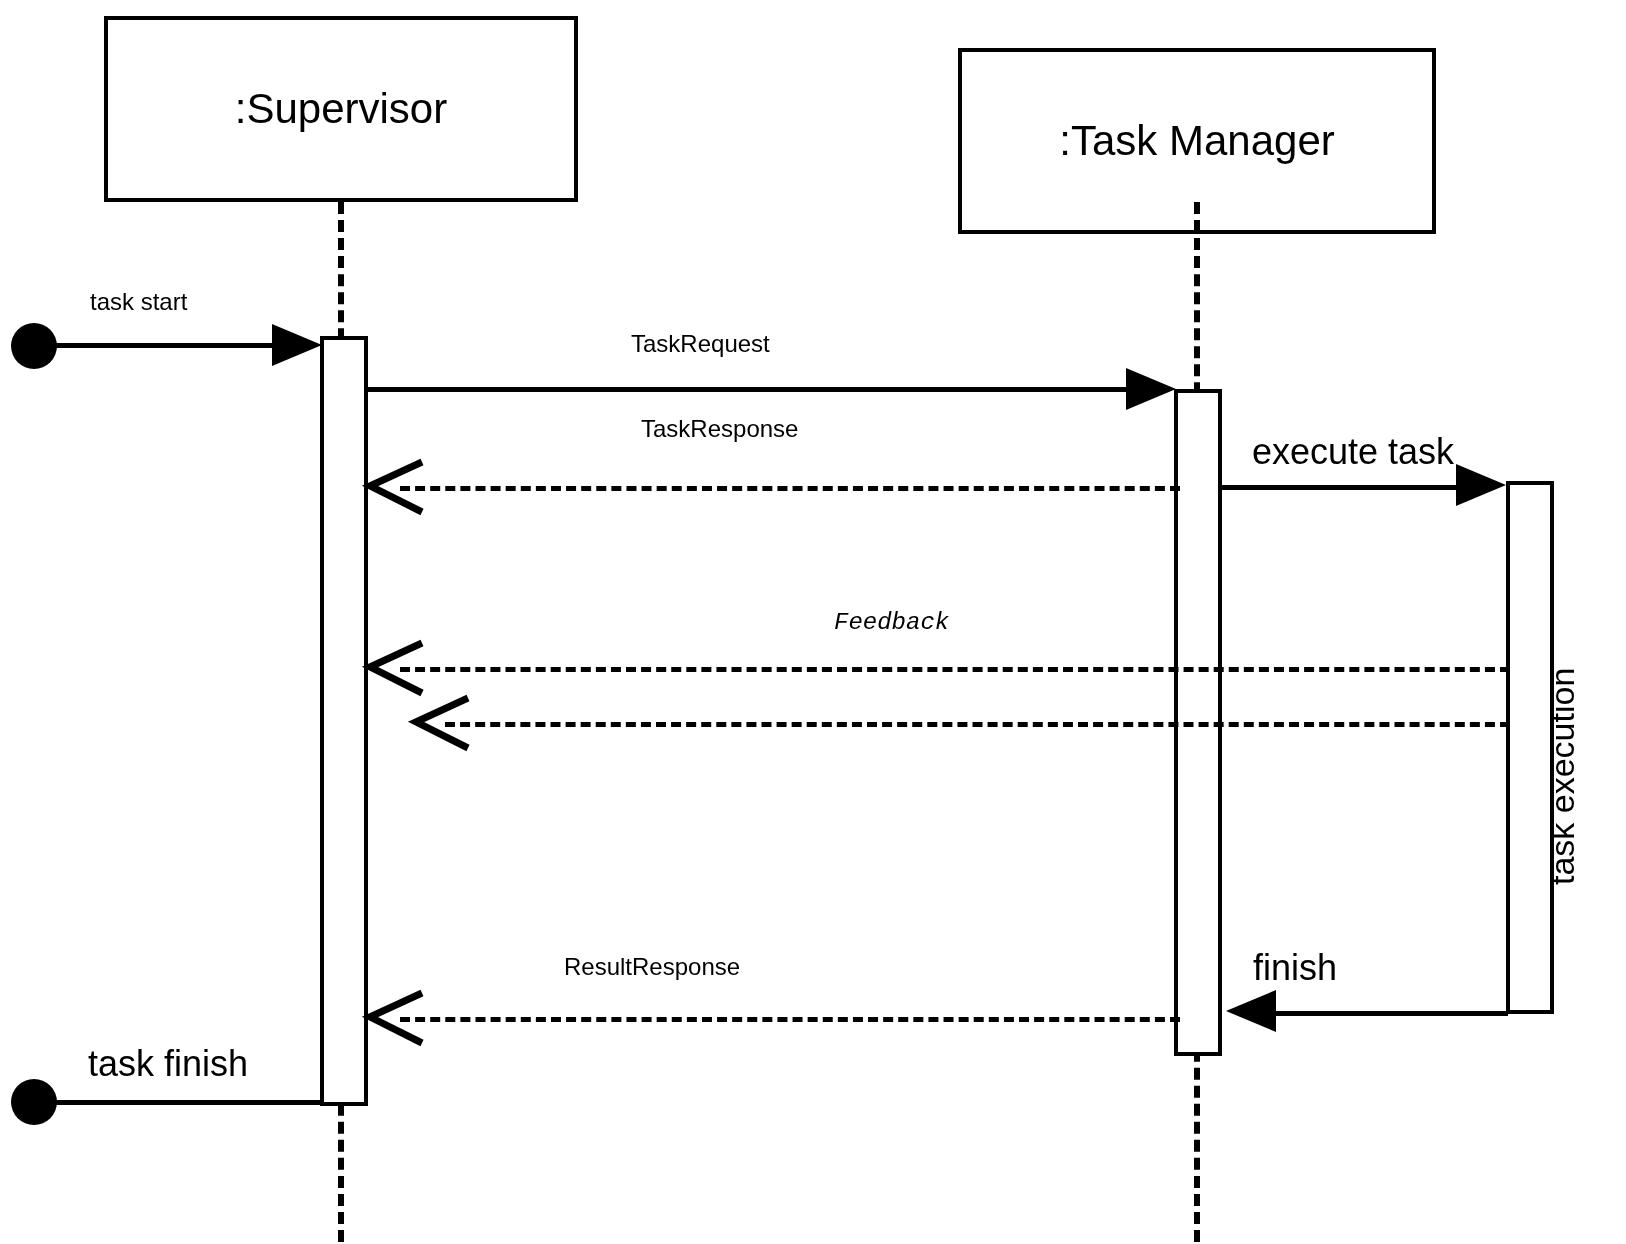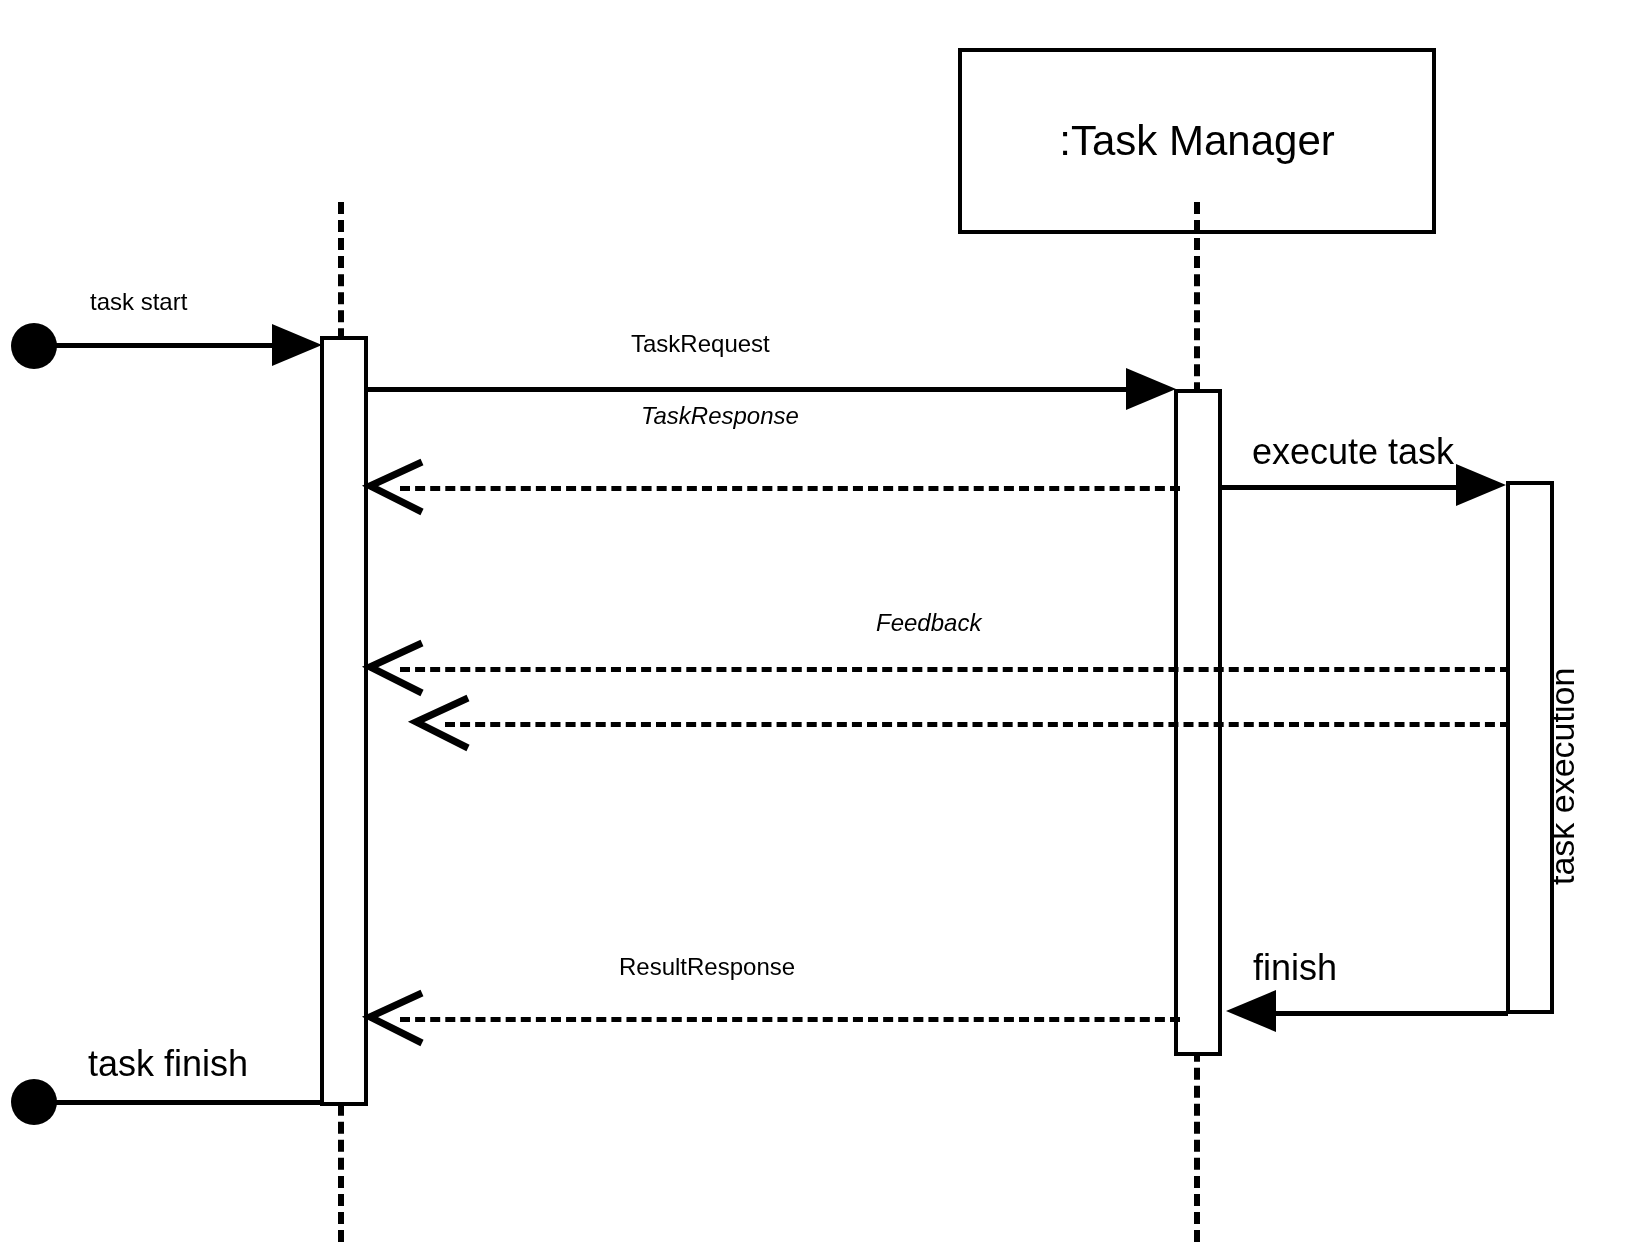--- a/index.html
+++ b/index.html
@@ -24,20 +24,23 @@
 
   .vlabel{position:absolute;font-size:34px;white-space:nowrap;transform-origin:0 0;transform:rotate(-90deg);}
 
   svg.arrow{position:absolute;overflow:visible;}
 </style>
 </head>
 <body>
 
 <div id="canvas">
 
+  <div class="box" style="left:104px;top:16px;width:474px;height:186px;">
+    <span>:Supervisor</span>
+  </div>
   <div class="box" style="left:958px;top:16px;width:478px;height:186px;margin-top:32px;">
     <span>:Task Manager</span>
   </div>
 
   <div class="lifeline" style="left:338px;top:202px;height:1040px;"></div>
   <div class="lifeline" style="left:1194px;top:202px;height:1040px;"></div>
 
   <div class="activation" style="left:320px;top:336px;width:48px;height:770px;"></div>
   <div class="activation" style="left:1174px;top:389px;width:48px;height:667px;"></div>
   <div class="activation" style="left:1506px;top:481px;width:48px;height:533px;"></div>
@@ -50,44 +53,44 @@
   <svg class="arrow" style="left:272px;top:320px;width:56px;height:48px;">
     <polygon points="0,4 50,25 0,46" fill="#000"></polygon>
   </svg>
 
   <div class="msg-label" style="left:631px;top:330px;">TaskRequest</div>
   <div class="line solid-h" style="left:366px;top:387px;width:790px;"></div>
   <svg class="arrow" style="left:1126px;top:366px;width:56px;height:48px;">
     <polygon points="0,2 50,23 0,44" fill="#000"></polygon>
   </svg>
 
-  <div class="msg-label" style="left:641px;top:402px;font-style:italic;">TaskResponse</div>
+  <div class="msg-label" style="left:641px;top:415px;">TaskResponse</div>
   <div class="dashed-h" style="left:400px;top:486px;width:780px;"></div>
   <svg class="arrow" style="left:366px;top:462px;width:60px;height:52px;">
     <polyline points="56,0 4,24 56,50" fill="none" stroke="#000" stroke-width="7"></polyline>
   </svg>
 
   <div class="msg-label small" style="left:1252px;top:431px;">execute task</div>
   <div class="line solid-h" style="left:1220px;top:485px;width:250px;"></div>
   <svg class="arrow" style="left:1456px;top:464px;width:56px;height:48px;">
     <polygon points="0,0 50,21 0,42" fill="#000"></polygon>
   </svg>
 
-  <div class="msg-label italic" style="left:876px;top:609px;">Feedback</div>
+  <div class="msg-label italic" style="left:834px;top:609px;font-family:Liberation Mono, monospace;">Feedback</div>
   <div class="dashed-h" style="left:400px;top:667px;width:1110px;"></div>
   <svg class="arrow" style="left:366px;top:643px;width:60px;height:52px;">
     <polyline points="56,0 4,24 56,50" fill="none" stroke="#000" stroke-width="7"></polyline>
   </svg>
 
   <div class="dashed-h" style="left:445px;top:722px;width:1065px;"></div>
   <svg class="arrow" style="left:412px;top:698px;width:60px;height:52px;">
     <polyline points="56,0 4,24 56,50" fill="none" stroke="#000" stroke-width="7"></polyline>
   </svg>
 
-  <div class="msg-label" style="left:619px;top:953px;">ResultResponse</div>
+  <div class="msg-label" style="left:564px;top:953px;">ResultResponse</div>
   <div class="dashed-h" style="left:400px;top:1017px;width:780px;"></div>
   <svg class="arrow" style="left:366px;top:993px;width:60px;height:52px;">
     <polyline points="56,0 4,24 56,50" fill="none" stroke="#000" stroke-width="7"></polyline>
   </svg>
 
   <div class="msg-label small" style="left:1253px;top:947px;">finish</div>
   <div class="line solid-h" style="left:1272px;top:1011px;width:236px;"></div>
   <svg class="arrow" style="left:1224px;top:990px;width:56px;height:48px;">
     <polygon points="52,0 2,21 52,42" fill="#000"></polygon>
   </svg>

